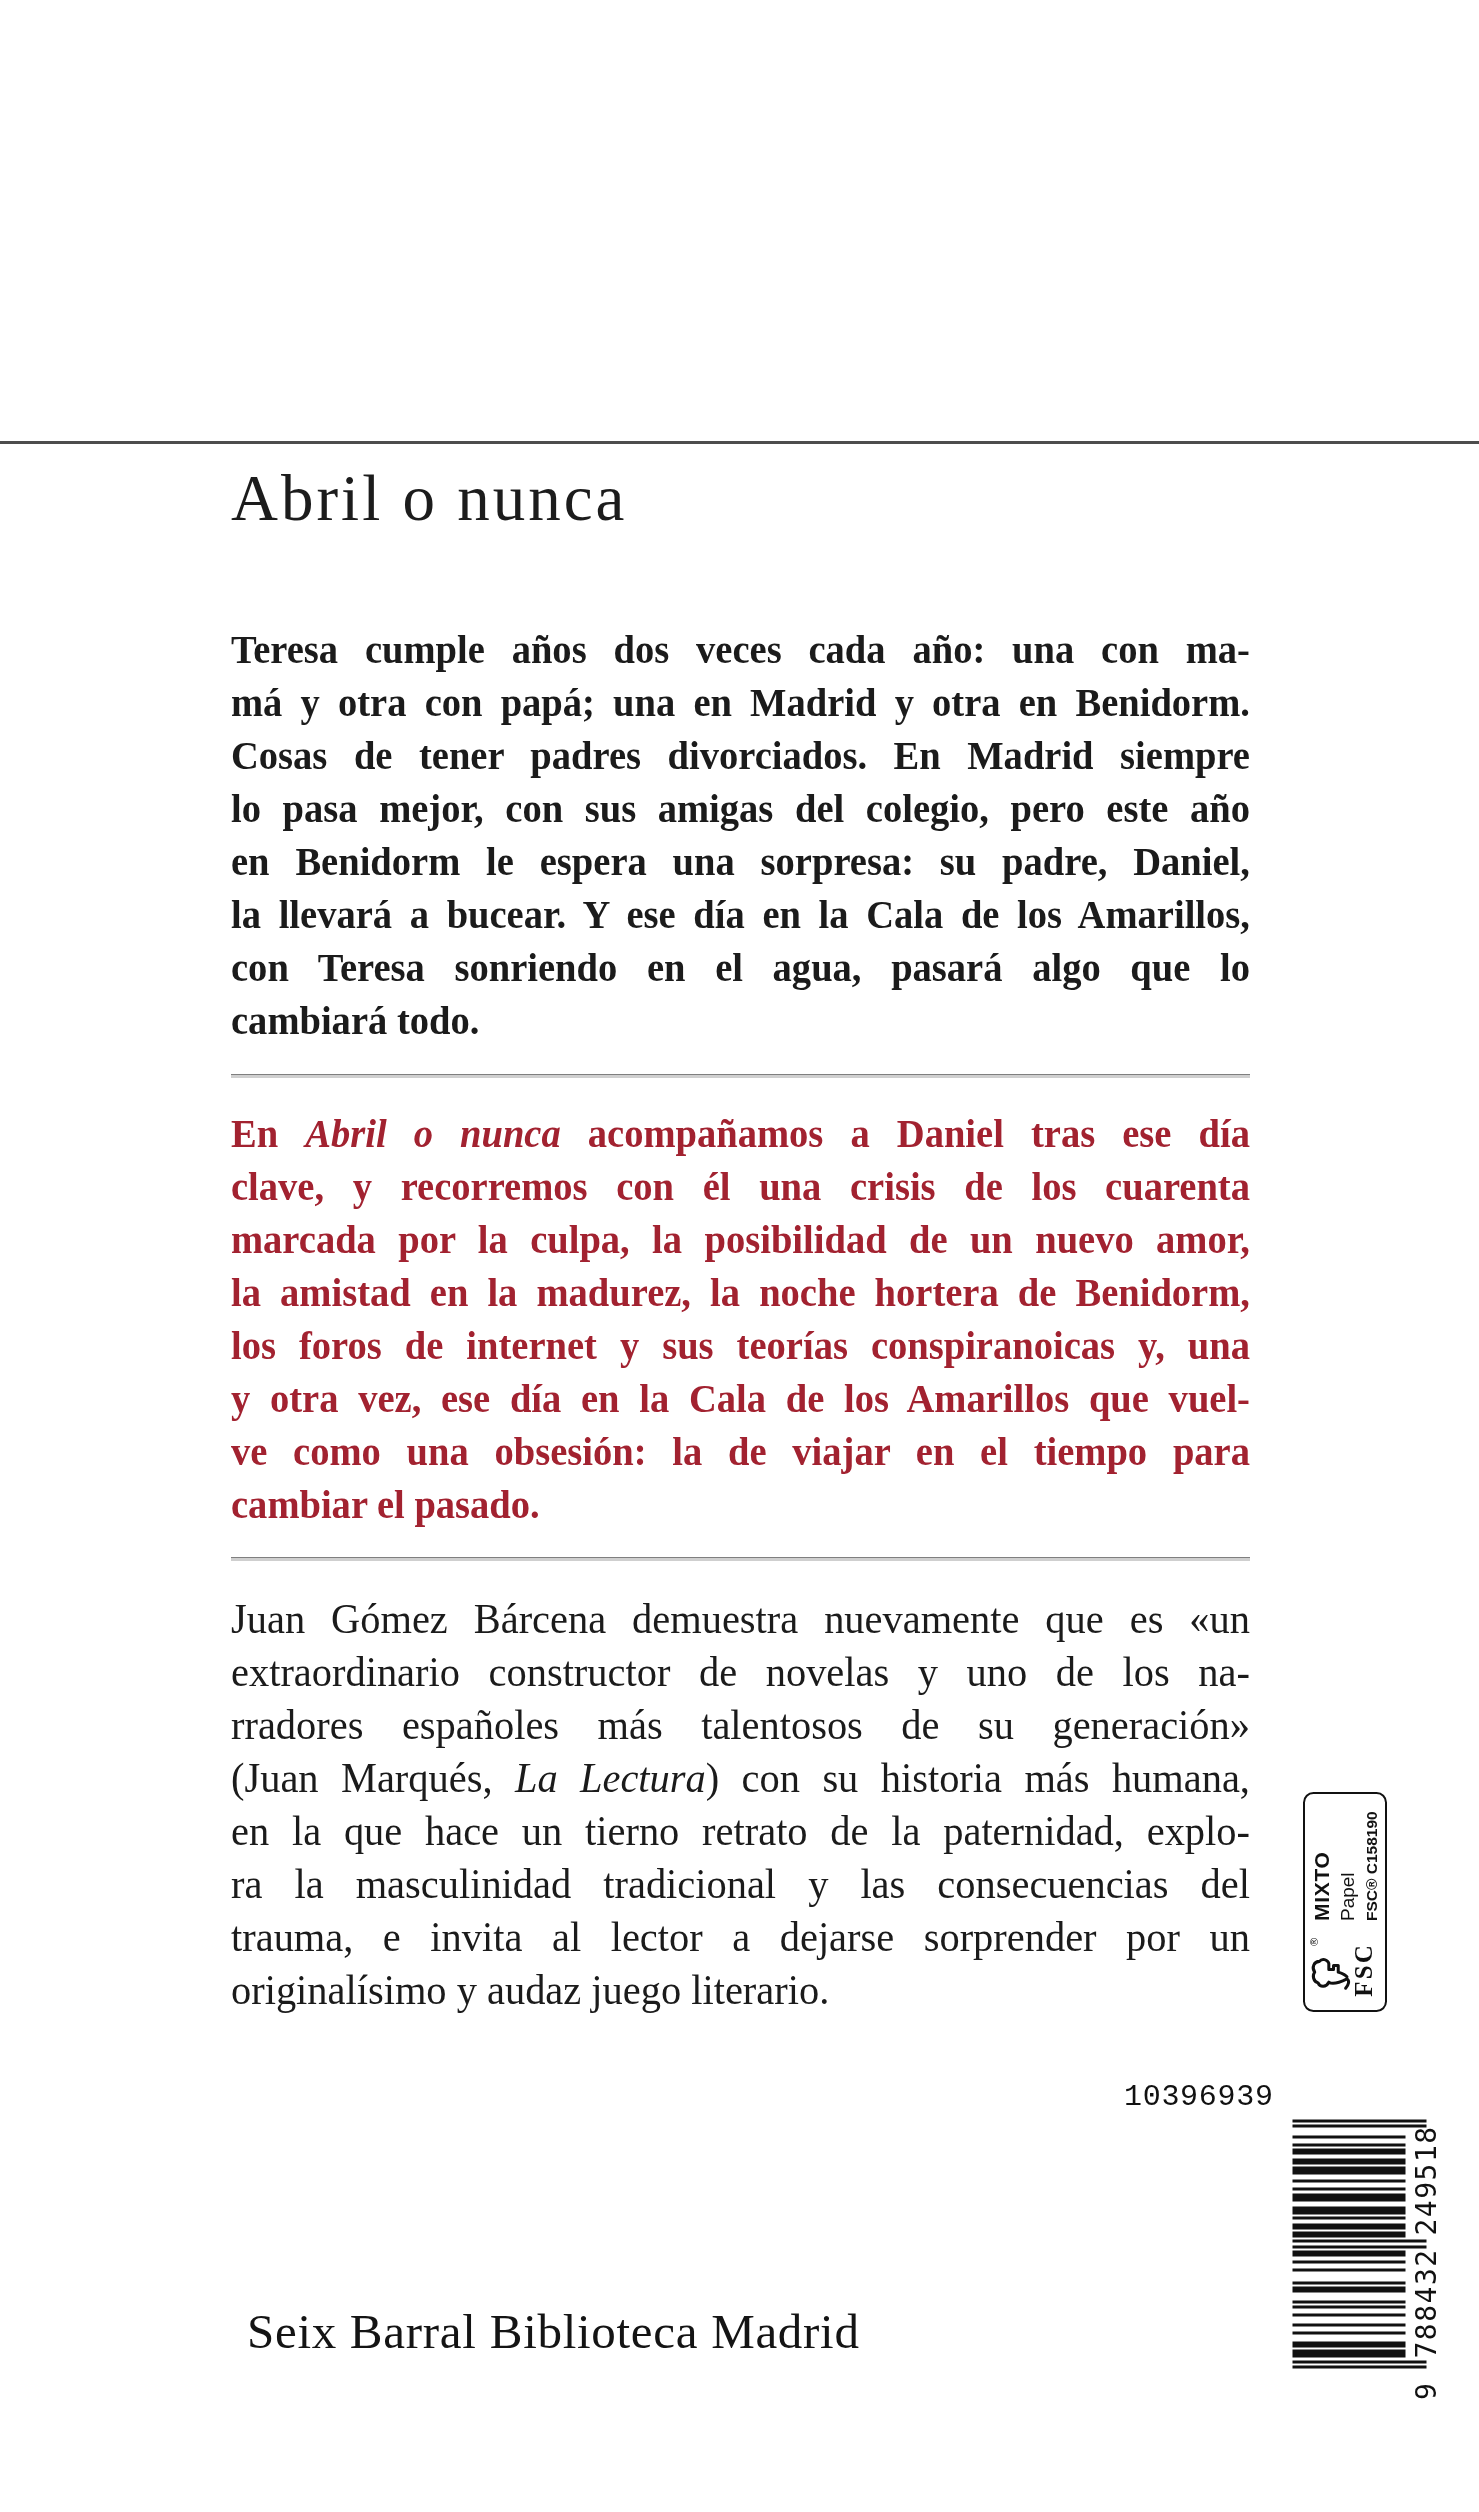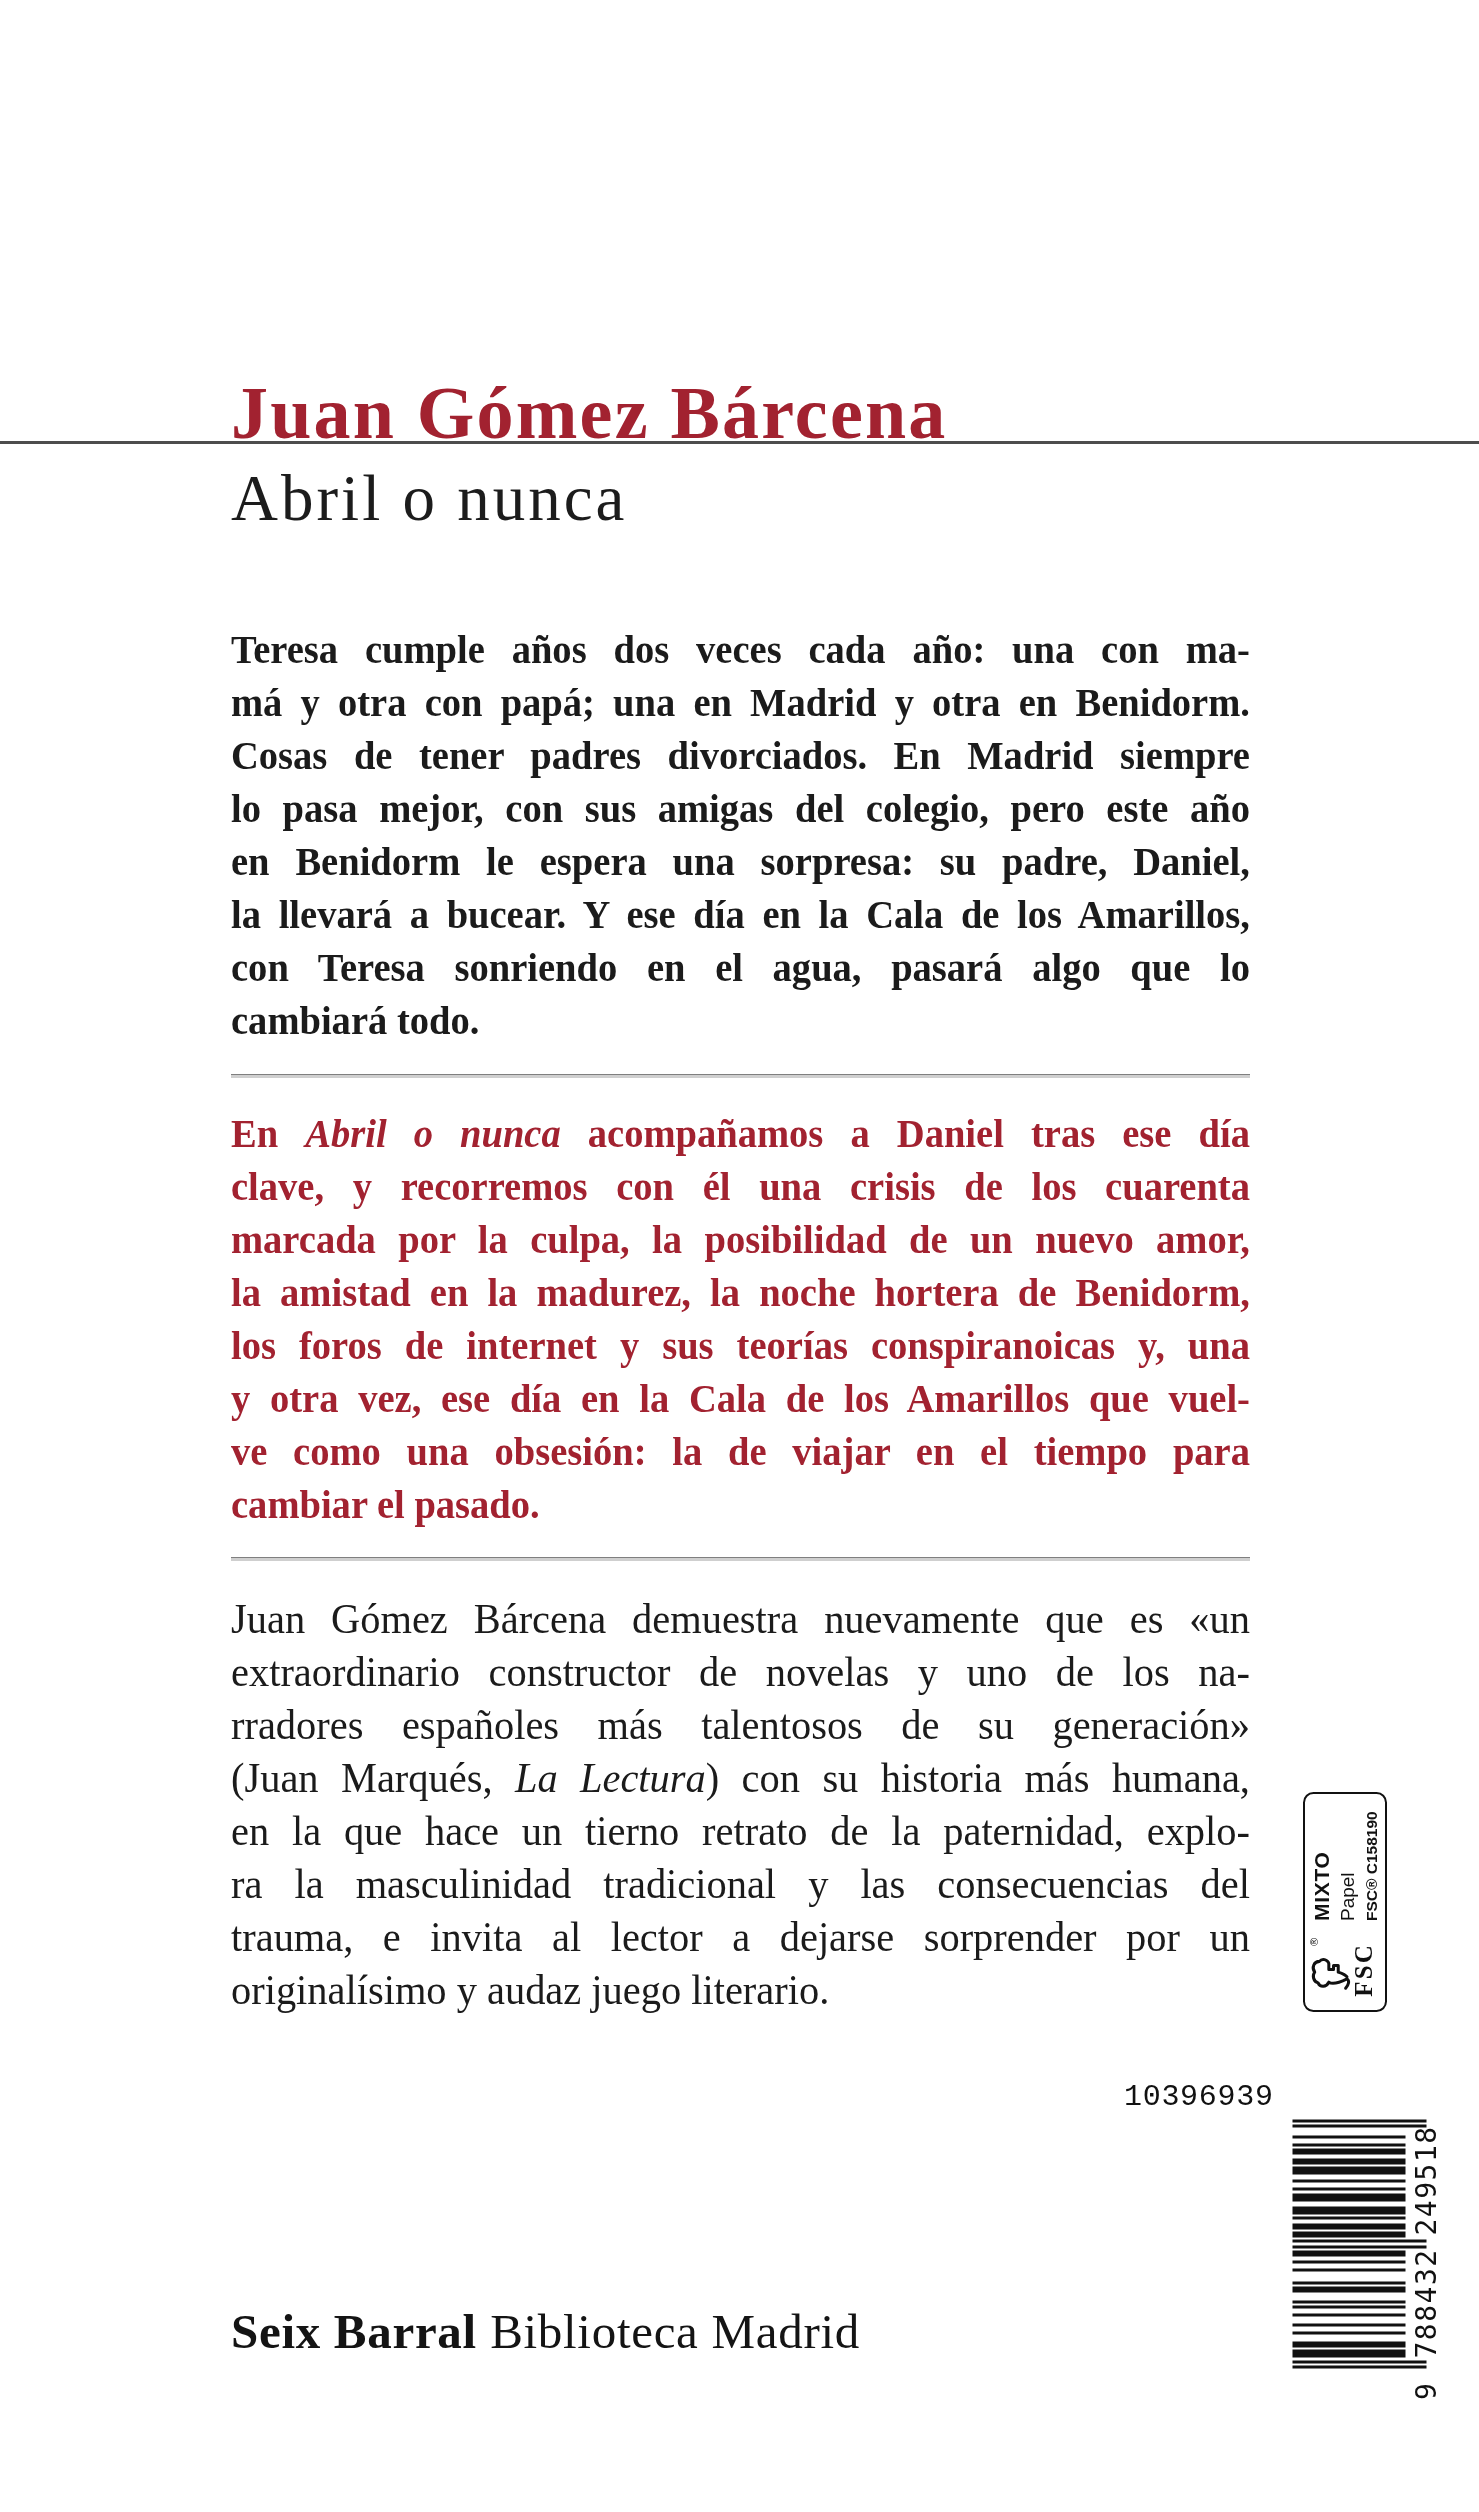--- a/index.html
+++ b/index.html
@@ -23,21 +23,21 @@
   .rule-3{top:1557px;}
   
   .para{position:absolute;left:231px;width:1084px;transform:scaleX(0.94);transform-origin:0 0;}
   .para .jline{text-align:justify;text-align-last:justify;line-height:53px;}
   .para .jline.last{text-align-last:left;}
   .para-synopsis{top:623px;font-size:41px;font-weight:700;color:#1b1b1b;}
   .para-highlight{top:1107px;font-size:41px;font-weight:700;color:#a22230;}
   .para-review{top:1592px;font-size:43px;font-weight:400;color:#1b1b1b;}
   
   .imprint-line{position:absolute;left:231px;top:2307px;line-height:1;font-size:49px;color:#141414;letter-spacing:0.7px;}
-  .imprint-line .imprint{font-weight:700;}
+  .imprint-line .imprint{font-weight:400;margin-left:16px;}
   .imprint-line .collection{font-weight:400;margin-left:13.3px;}
   
   .item-number{position:absolute;left:1124px;top:2080px;width:299px;text-align:left;
     font-size:30px;letter-spacing:0.7px;color:#111;font-family:Liberation Mono, monospace;}
   
   .fsc-wrap{position:absolute;left:1303px;top:1792px;width:84px;height:220px;}
   .fsc-inner{position:absolute;left:-68px;top:68px;width:220px;height:84px;
     transform:rotate(-90deg);background:#fff;border:2.2px solid #111;border-radius:10.4px;box-sizing:border-box;
     font-family:"Liberation Sans",sans-serif;color:#111;}
   .fsc-tree{position:absolute;left:9px;top:3px;}
@@ -59,21 +59,20 @@
   .ean-left{left:1.5px;}
   .ean-g1{left:43px;}
   .ean-g2{left:166px;}
 </style>
 </head>
 <body>
 
 <div class="page">
 
   <div class="rule-full"></div>
-  <div class="author">Juan Gómez Bárcena</div>
   <div class="book-title">Abril o nunca</div>
 
   <div class="para para-synopsis">
       <div class="jline">Teresa cumple años dos veces cada año: una con ma-</div>
       <div class="jline">má y otra con papá; una en Madrid y otra en Benidorm.</div>
       <div class="jline">Cosas de tener padres divorciados. En Madrid siempre</div>
       <div class="jline">lo pasa mejor, con sus amigas del colegio, pero este año</div>
       <div class="jline">en Benidorm le espera una sorpresa: su padre, Daniel,</div>
       <div class="jline">la llevará a bucear. Y ese día en la Cala de los Amarillos,</div>
       <div class="jline">con Teresa sonriendo en el agua, pasará algo que lo</div>

